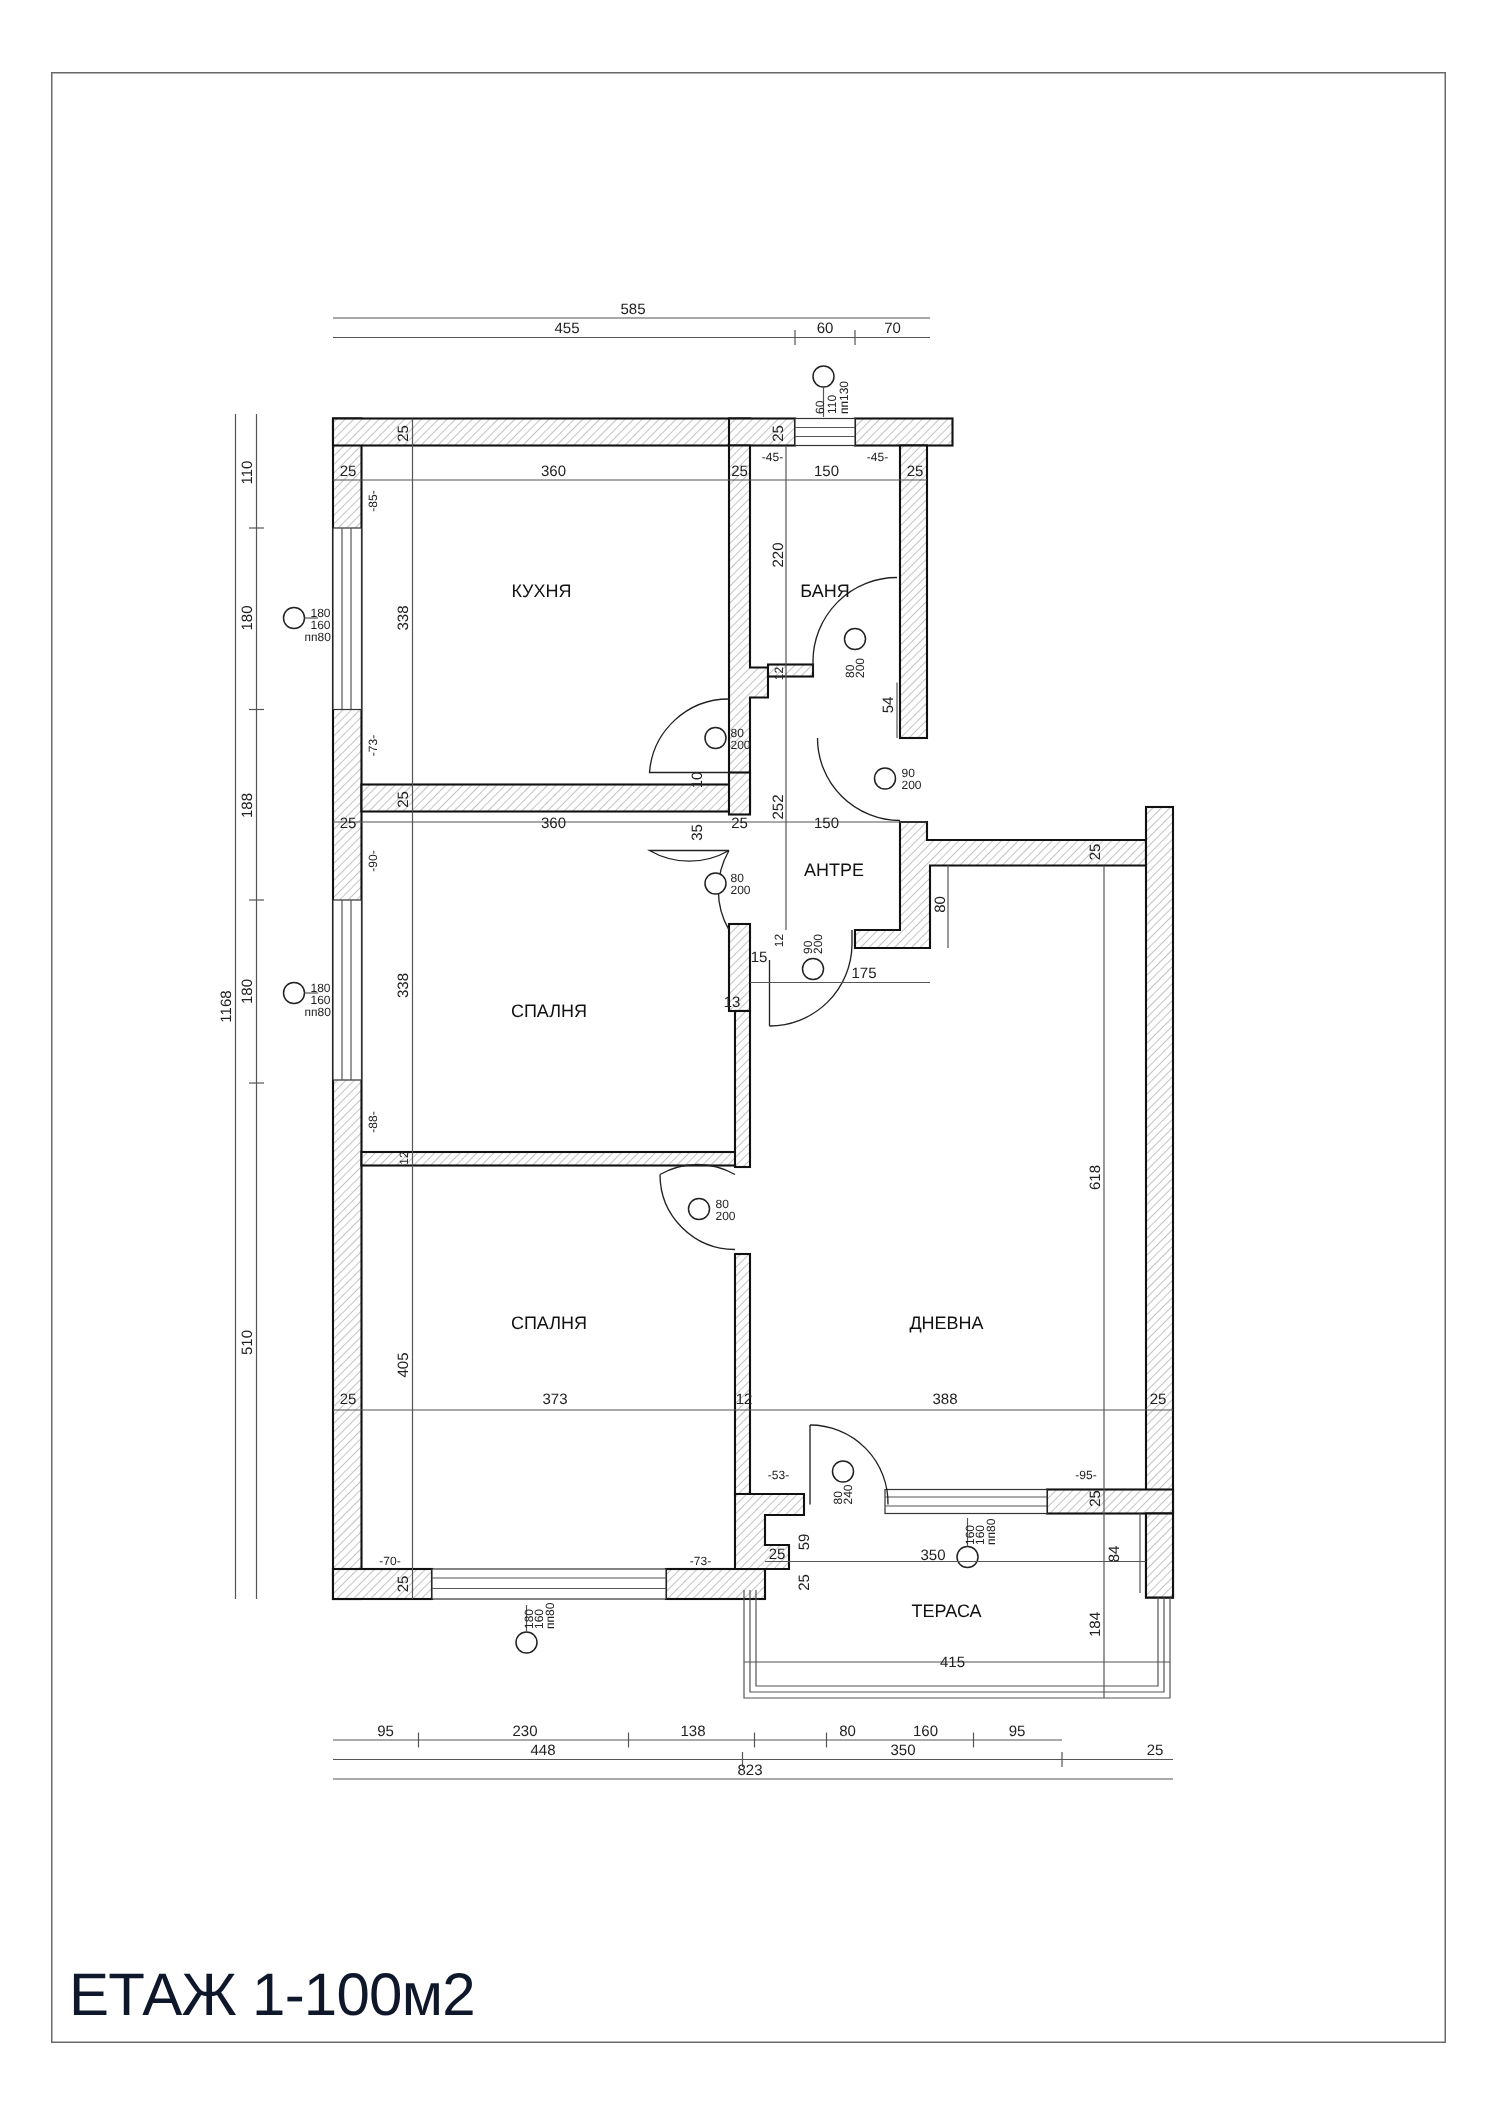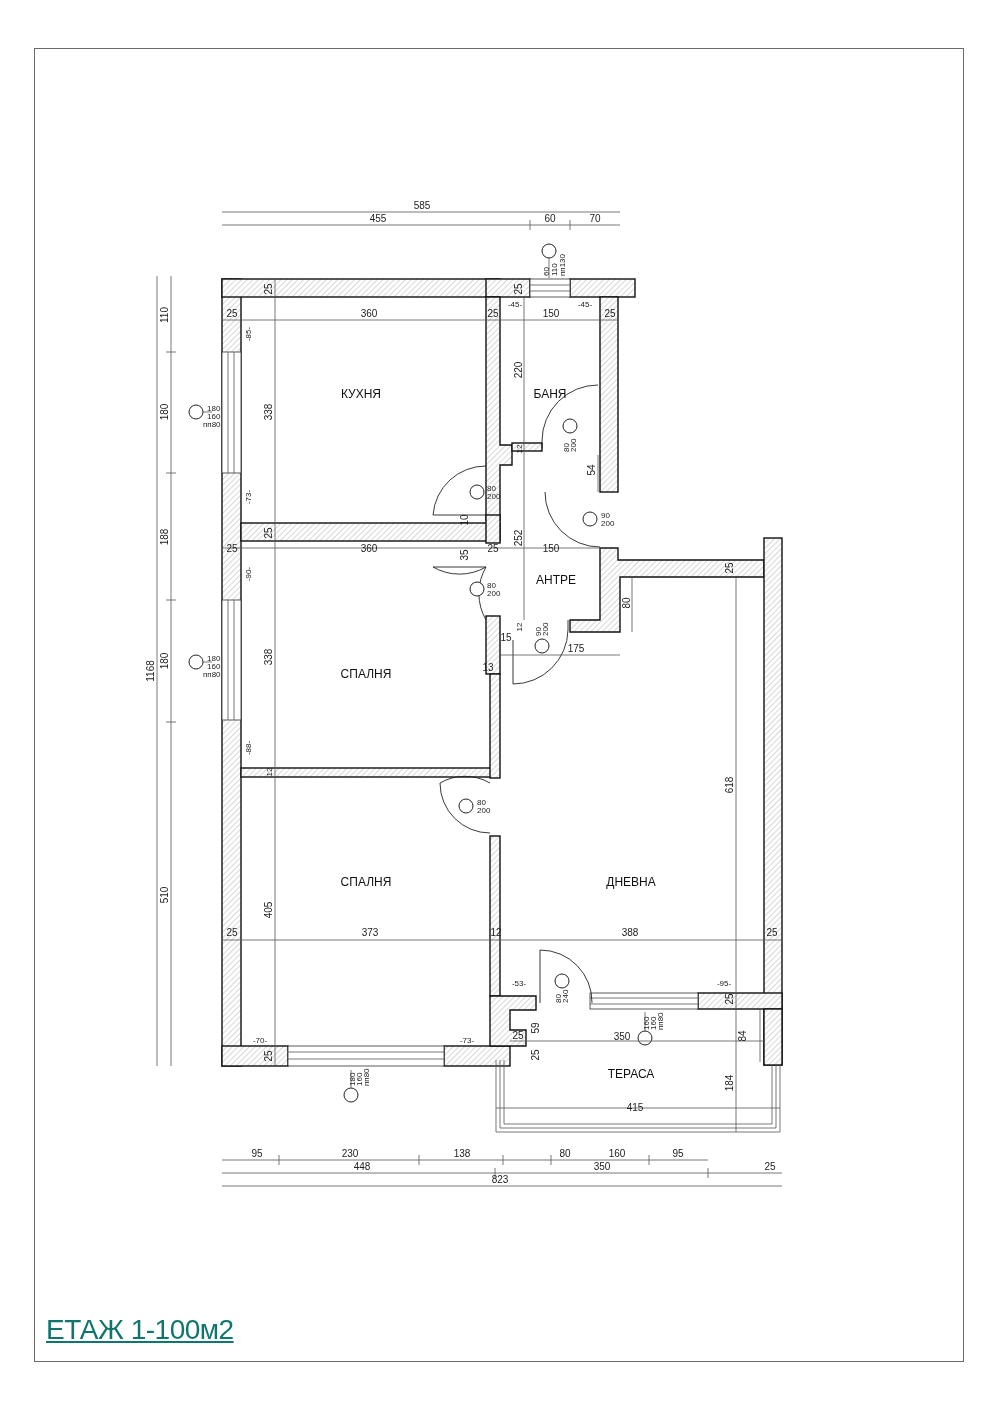--- a/index.html
+++ b/index.html
@@ -4,22 +4,22 @@
 <style>
   html, body { margin:0; padding:0; background:#ffffff; }
   body { width:1000px; height:1414px; position:relative; overflow:hidden;
          font-family:"Liberation Sans", sans-serif; color:#111; }
   .frame { position:absolute; left:34px; top:48px; width:930px; height:1314px;
            border:1.5px solid #6a6a6a; box-sizing:border-box; }
   svg.plan { position:absolute; left:0; top:0; width:1000px; height:1414px; }
   .dim { font-family:"Liberation Sans", sans-serif; font-size:10px; fill:#222; }
   .dim-sm { font-family:"Liberation Sans", sans-serif; font-size:8px; fill:#222; }
   .room { font-family:"Liberation Sans", sans-serif; font-size:12px; fill:#111; }
-  .title { position:absolute; left:46px; top:1312px; font-size:28px; line-height:36px;
-           color:#0f766e; letter-spacing:-0.5px;text-decoration:underline; }
+  .title { position:absolute; left:46px; top:1312px; font-size:40px; line-height:36px;
+           color:#0f172a; letter-spacing:-0.5px; }
   .wall { fill:url(#hatch); stroke:#111; stroke-width:1.4; }
   .dl { stroke:#555; stroke-width:0.8; fill:none; }
   .win { stroke:#333; stroke-width:0.8; fill:#fff; }
   .door { stroke:#222; stroke-width:0.9; fill:none; }
 </style>
 </head>
 <body>
 
 <div class="frame"></div>
 

